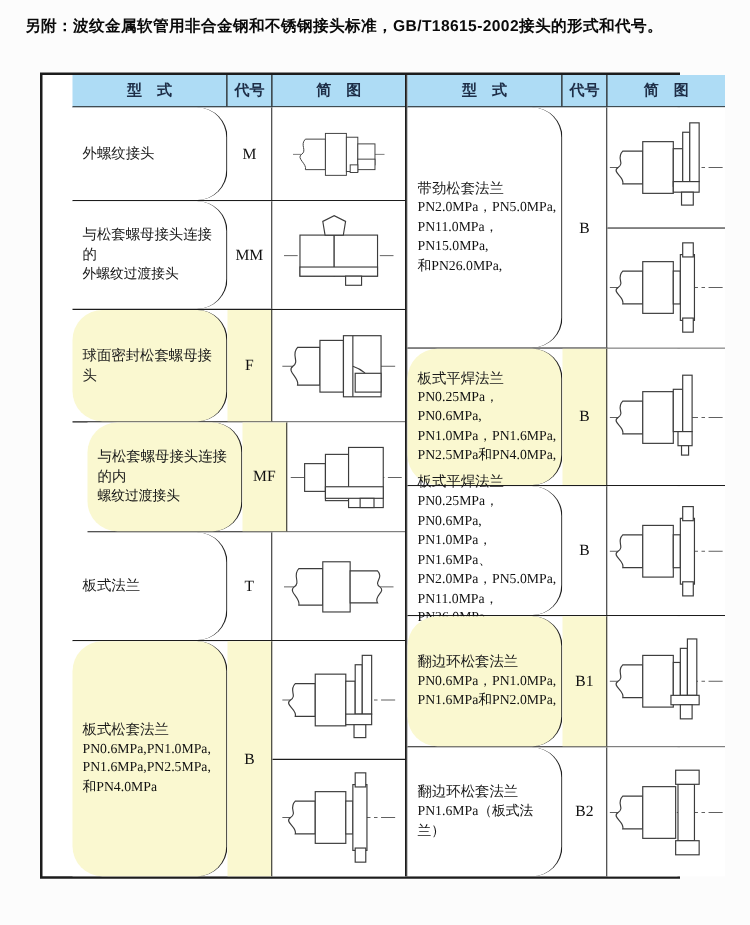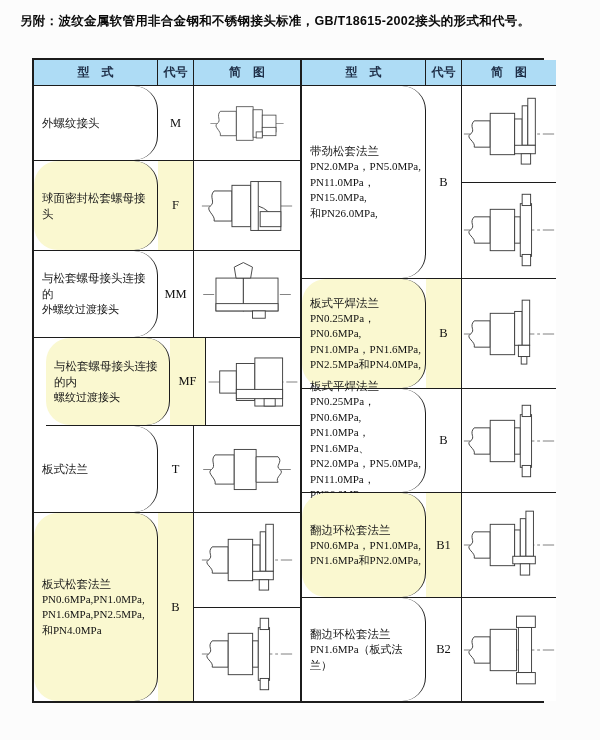--- a/index.html
+++ b/index.html
@@ -13,21 +13,21 @@
     overflow:hidden;
   }
   .page { position:absolute; left:0; top:0; width:600px; height:740px; background:#fcfcfc; }
   .title {
     position:absolute; left:20px; top:13px; width:540px;
     font-size:12.5px; font-weight:bold; color:#0a0a0a; letter-spacing:0.3px;
   }
   .gbtable {
     position:absolute; left:32px; top:58px; width:512px;
     display:flex; flex-direction:row;
-    border:2px solid #1c1c1c; background:#fff;
+    border:2px solid #1c1c1c; background:#fff;padding-left:24px;
   }
   .half { display:flex; flex-direction:column; flex:1; }
   .divider { width:4px; background:#fff; border-left:1px solid #1c1c1c; border-right:1px solid #1c1c1c; }
   .hrow {
     display:flex; flex-direction:row; height:26px;
     background:#aedcf5; border-bottom:1px solid #1c1c1c;
   }
   .hcell {
     display:flex; align-items:center; justify-content:center;
     font-size:12px; font-weight:bold; color:#1e2e47;
@@ -92,20 +92,45 @@
                   <path class="ln" d="M36,24 H15 C9,30 17,36 11,40 C5,44 17,50 15,56 H36 Z"></path>
                   <rect x="36" y="18" width="22" height="44" class="ln"></rect>
                   <rect x="58" y="22" width="12" height="36" class="ln"></rect>
                   <rect x="70" y="29" width="18" height="22" class="ln"></rect>
                   <rect x="70" y="45" width="18" height="11" class="ln" fill="url(#h1)"></rect>
                   <rect x="62" y="51" width="8" height="8" class="ln" fill="url(#h1)"></rect>
                 </svg>
               </div>
             </div>
           </div>
+          <div class="trow" style="height: 87px;">
+            <div class="cell-type">
+              <div class="tline name">与松套螺母接头连接的</div>
+              <div class="tline pn">外螺纹过渡接头</div>
+            </div>
+            <div class="cell-code">MM</div>
+            <div class="cell-diag">
+              <div class="subdiag">
+                <svg width="94" height="73" viewBox="0 0 100 80" xmlns="http://www.w3.org/2000/svg">
+    <defs>
+                    <pattern id="h3" patternUnits="userSpaceOnUse" width="5" height="5" patternTransform="rotate(45)">
+      <rect width="5" height="5" fill="#ececec"></rect>
+                      <line x1="0" y1="0" x2="0" y2="5" stroke="#5e5e5e" stroke-width="1.3"></line>
+    </pattern>
+                  </defs>
+                  <line x1="2" y1="40" x2="98" y2="40" class="cl" stroke-dasharray="12 3 3 3"></line>
+                  <rect x="16" y="22" width="30" height="36" class="ln"></rect>
+                  <rect x="46" y="22" width="38" height="36" class="ln"></rect>
+                  <path class="ln" d="M38,22 L36,10 L46,5 L56,10 L54,22 Z"></path>
+                  <rect x="16" y="50" width="68" height="8" class="ln" fill="url(#h3)"></rect>
+                  <rect x="56" y="58" width="14" height="8" class="ln" fill="url(#h3)"></rect>
+                </svg>
+              </div>
+            </div>
+          </div>
           <div class="trow hl" style="height: 90px;">
             <div class="cell-type">
               <div class="tline name">球面密封松套螺母接头</div>
             </div>
             <div class="cell-code">F</div>
             <div class="cell-diag">
               <div class="subdiag">
                 <svg width="94" height="76" viewBox="0 0 100 80" xmlns="http://www.w3.org/2000/svg">
     <defs>
                     <pattern id="h2" patternUnits="userSpaceOnUse" width="5" height="5" patternTransform="rotate(45)">
@@ -113,45 +138,20 @@
                       <line x1="0" y1="0" x2="0" y2="5" stroke="#5e5e5e" stroke-width="1.3"></line>
     </pattern>
                   </defs>
                   <line x1="2" y1="40" x2="98" y2="40" class="cl" stroke-dasharray="12 3 3 3"></line>
                   <path class="ln" d="M34,24 H15 C9,30 17,36 11,40 C5,44 17,50 15,56 H34 Z"></path>
                   <rect x="34" y="18" width="20" height="44" class="ln"></rect>
                   <rect x="54" y="14" width="32" height="52" class="ln"></rect>
                   <line x1="62" y1="14" x2="62" y2="66" class="ln"></line>
                   <path d="M62,40 Q74,44 78,54" fill="none" class="ln"></path>
                   <rect x="64" y="46" width="22" height="16" class="ln" fill="url(#h2)"></rect>
-                </svg>
-              </div>
-            </div>
-          </div>
-          <div class="trow" style="height: 87px;">
-            <div class="cell-type">
-              <div class="tline name">与松套螺母接头连接的</div>
-              <div class="tline pn">外螺纹过渡接头</div>
-            </div>
-            <div class="cell-code">MM</div>
-            <div class="cell-diag">
-              <div class="subdiag">
-                <svg width="94" height="73" viewBox="0 0 100 80" xmlns="http://www.w3.org/2000/svg">
-    <defs>
-                    <pattern id="h3" patternUnits="userSpaceOnUse" width="5" height="5" patternTransform="rotate(45)">
-      <rect width="5" height="5" fill="#ececec"></rect>
-                      <line x1="0" y1="0" x2="0" y2="5" stroke="#5e5e5e" stroke-width="1.3"></line>
-    </pattern>
-                  </defs>
-                  <line x1="2" y1="40" x2="98" y2="40" class="cl" stroke-dasharray="12 3 3 3"></line>
-                  <rect x="16" y="22" width="30" height="36" class="ln"></rect>
-                  <rect x="46" y="22" width="38" height="36" class="ln"></rect>
-                  <path class="ln" d="M38,22 L36,10 L46,5 L56,10 L54,22 Z"></path>
-                  <rect x="16" y="50" width="68" height="8" class="ln" fill="url(#h3)"></rect>
-                  <rect x="56" y="58" width="14" height="8" class="ln" fill="url(#h3)"></rect>
                 </svg>
               </div>
             </div>
           </div>
           <div class="trow hl" style="height: 88px; margin-left: 12px;">
             <div class="cell-type">
               <div class="tline name">与松套螺母接头连接的内</div>
               <div class="tline pn">螺纹过渡接头</div>
             </div>
             <div class="cell-code">MF</div>

